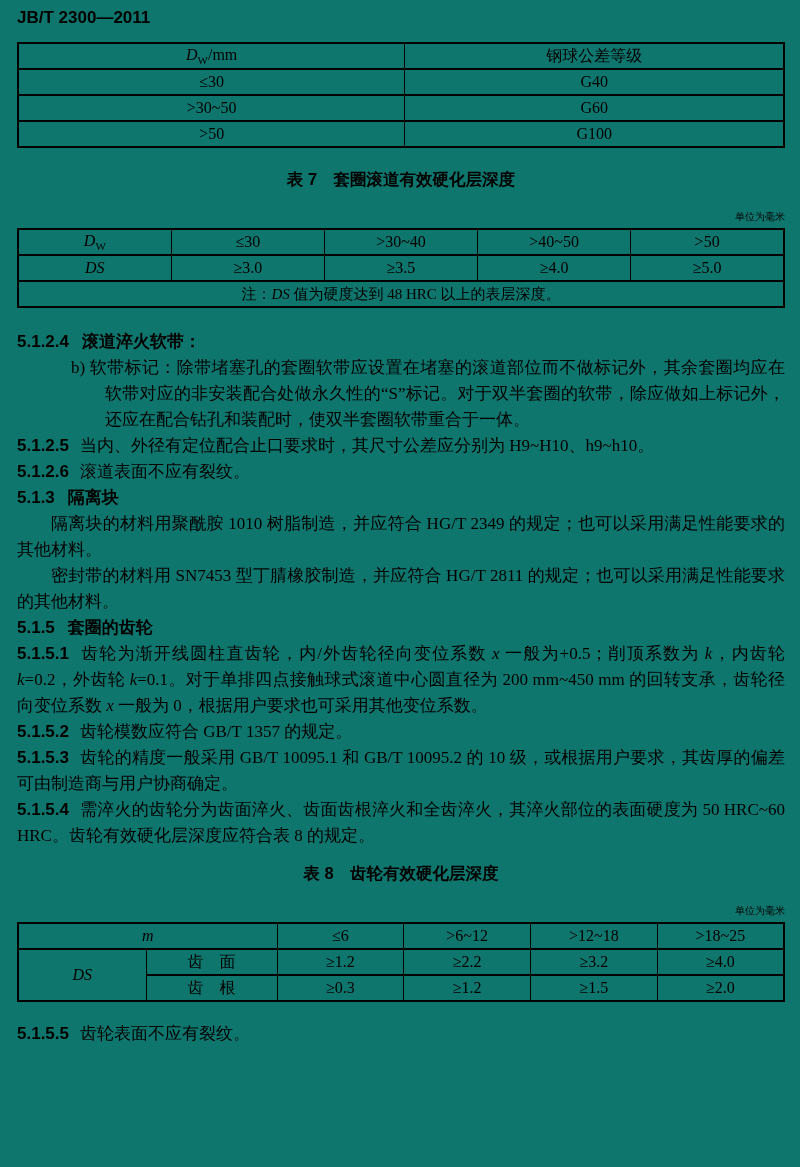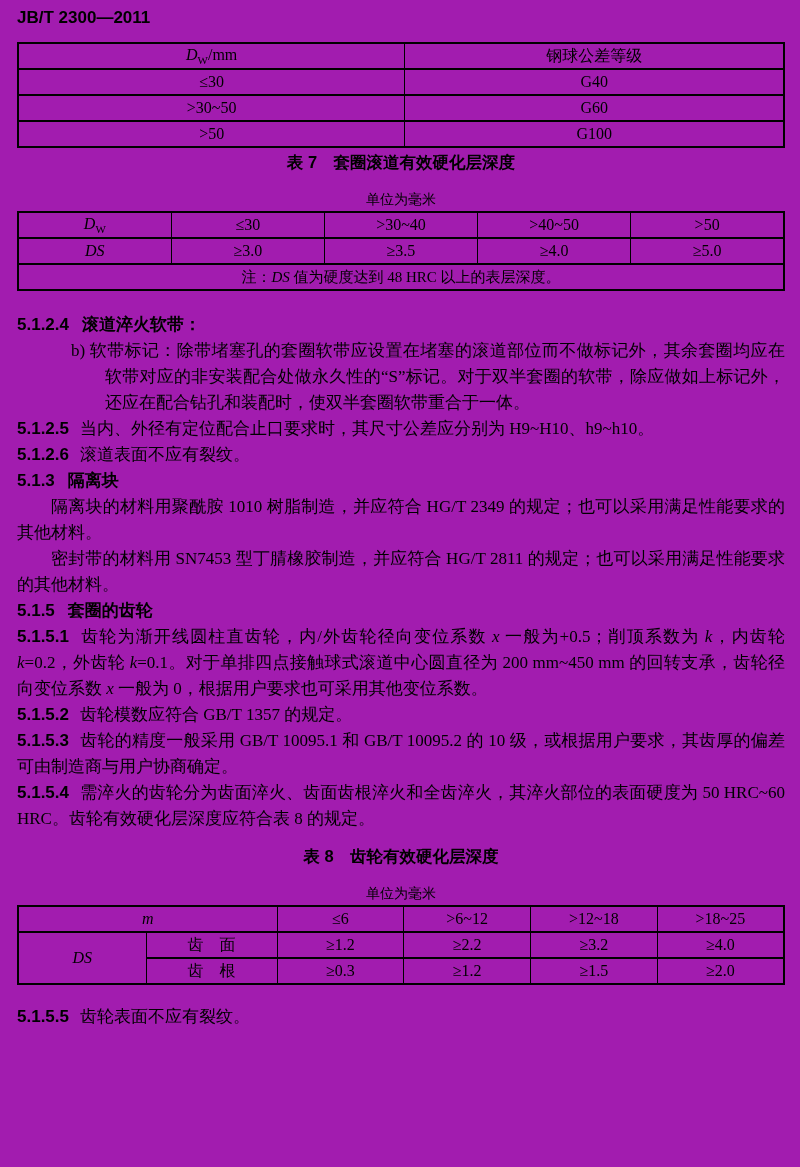--- a/index.html
+++ b/index.html
@@ -2,36 +2,36 @@
 <html><head>
 <meta charset="utf-8">
 <style>
   * { margin:0; padding:0; box-sizing:border-box; }
   html,body { background:#ffffff; }
   body {
     width:800px; height:1167px; overflow:hidden;
     color:#000;
     font-family:"Liberation Serif","DejaVu Serif",serif;
   }
-  .page { width:800px; height:1167px; padding:8px 15px 0 17px; background:#a21caf; }
+  .page { width:800px; height:1167px; padding:8px 15px 0 17px; background:#0f766e; }
 
   .doc-header {
     font-family:"Liberation Sans","DejaVu Sans",sans-serif;
     font-weight:bold; font-size:17px; line-height:20px;
   }
 
   .caption {
     text-align:center; font-weight:bold; font-size:16.5px; line-height:20px;
     font-family:"Liberation Sans","DejaVu Sans",sans-serif;
   }
   .cap6 { margin-top:38px; }
-  .cap7 { margin-top:4px; }
+  .cap7 { margin-top:21px; }
   .cap8 { margin-top:14px; }
 
-  .unit { text-align:center; font-size:14px; line-height:16px; margin-top:20px; margin-bottom:3px; }
+  .unit { text-align:right; font-size:10px; line-height:16px; margin-top:20px; margin-bottom:3px; }
 
   table.tbl {
     width:100%; border-collapse:collapse; table-layout:fixed;
     border:2px solid #000; font-size:16px;
   }
   table.tbl td {
     border-left:1px solid #000; border-right:1px solid #000;
     border-top:2px solid #000; border-bottom:2px solid #000;
     text-align:center; height:26px; padding:0 4px; vertical-align:middle;
   }

